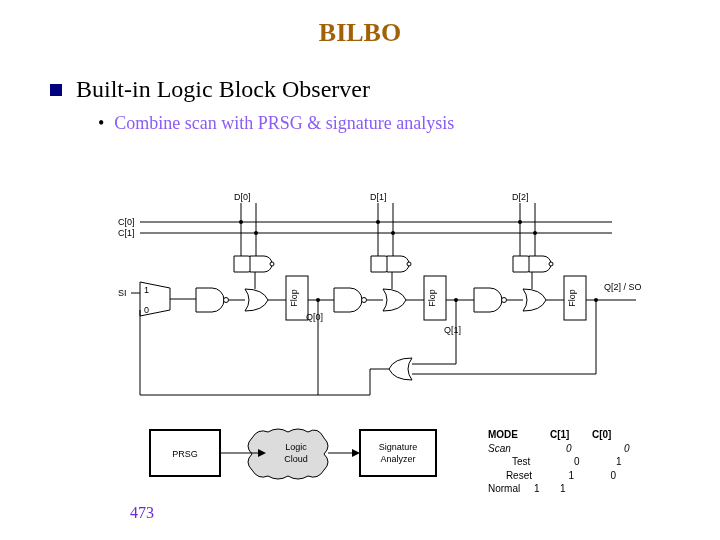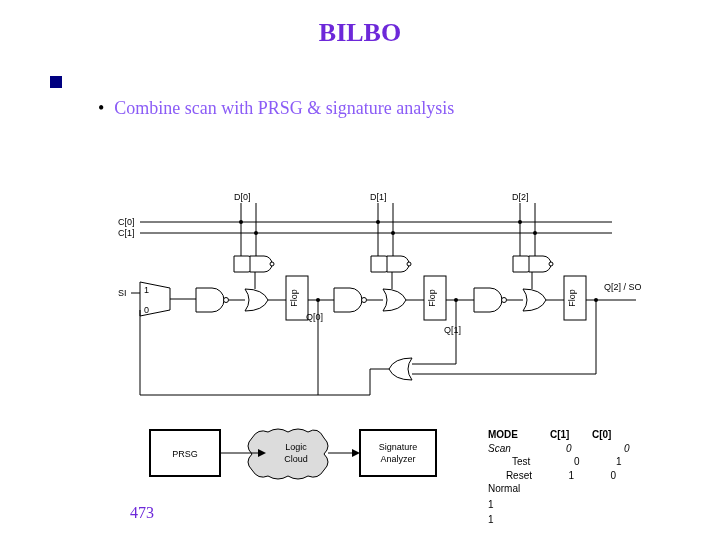--- a/index.html
+++ b/index.html
@@ -8,21 +8,21 @@
     height: 540px;
     background: #fff;
     font-family: "Times New Roman", serif;
     position: relative;
     overflow: hidden;
   }
   .title {
     text-align: center;
     font-size: 26px;
     font-weight: bold;
-    color: #6d28d9;
+    color: #a16207;
     padding-top: 18px;
   }
   .bullet-row {
     display: flex;
     align-items: center;
     gap: 14px;
     margin: 28px 0 0 50px;
   }
   .square-bullet {
     width: 12px;
@@ -84,20 +84,21 @@
     font-family: "Times New Roman", serif;
   }
 </style>
 </head>
 <body>
 
 <div class="title">BILBO</div>
 
 <div class="bullet-row">
   <div class="square-bullet"></div>
+  <div class="main-bullet-text">Built-in Logic Block Observer</div>
 </div>
 
 <div class="sub-bullet-row">
   <div class="dot-bullet">•</div>
   <div class="sub-bullet-text">Combine scan with PRSG &amp; signature analysis</div>
 </div>
 
 <svg class="diagram" viewBox="0 0 720 540">
 
   <text x="234" y="200">D[0]</text>
@@ -244,20 +245,20 @@
   <div style="display:flex; gap:18px;margin-left:24px;">
       <span style="width:44px">Test</span>
       <span style="width:24px">0</span>
       <span style="width:24px">1</span>
     </div>
   <div style="display:flex; gap:18px;text-align:right;">
       <span style="width:44px">Reset</span>
       <span style="width:24px">1</span>
       <span style="width:24px">0</span>
     </div>
-  <div style="display:flex; gap:2px;flex-direction:column;">
+  <div style="display:flex; gap:2px;">
       <span style="width:44px">Normal</span>
       <span style="width:24px">1</span>
       <span style="width:24px">1</span>
     </div>
 </div>
 
 <div class="page-num">473</div>
 
 </body></html>

